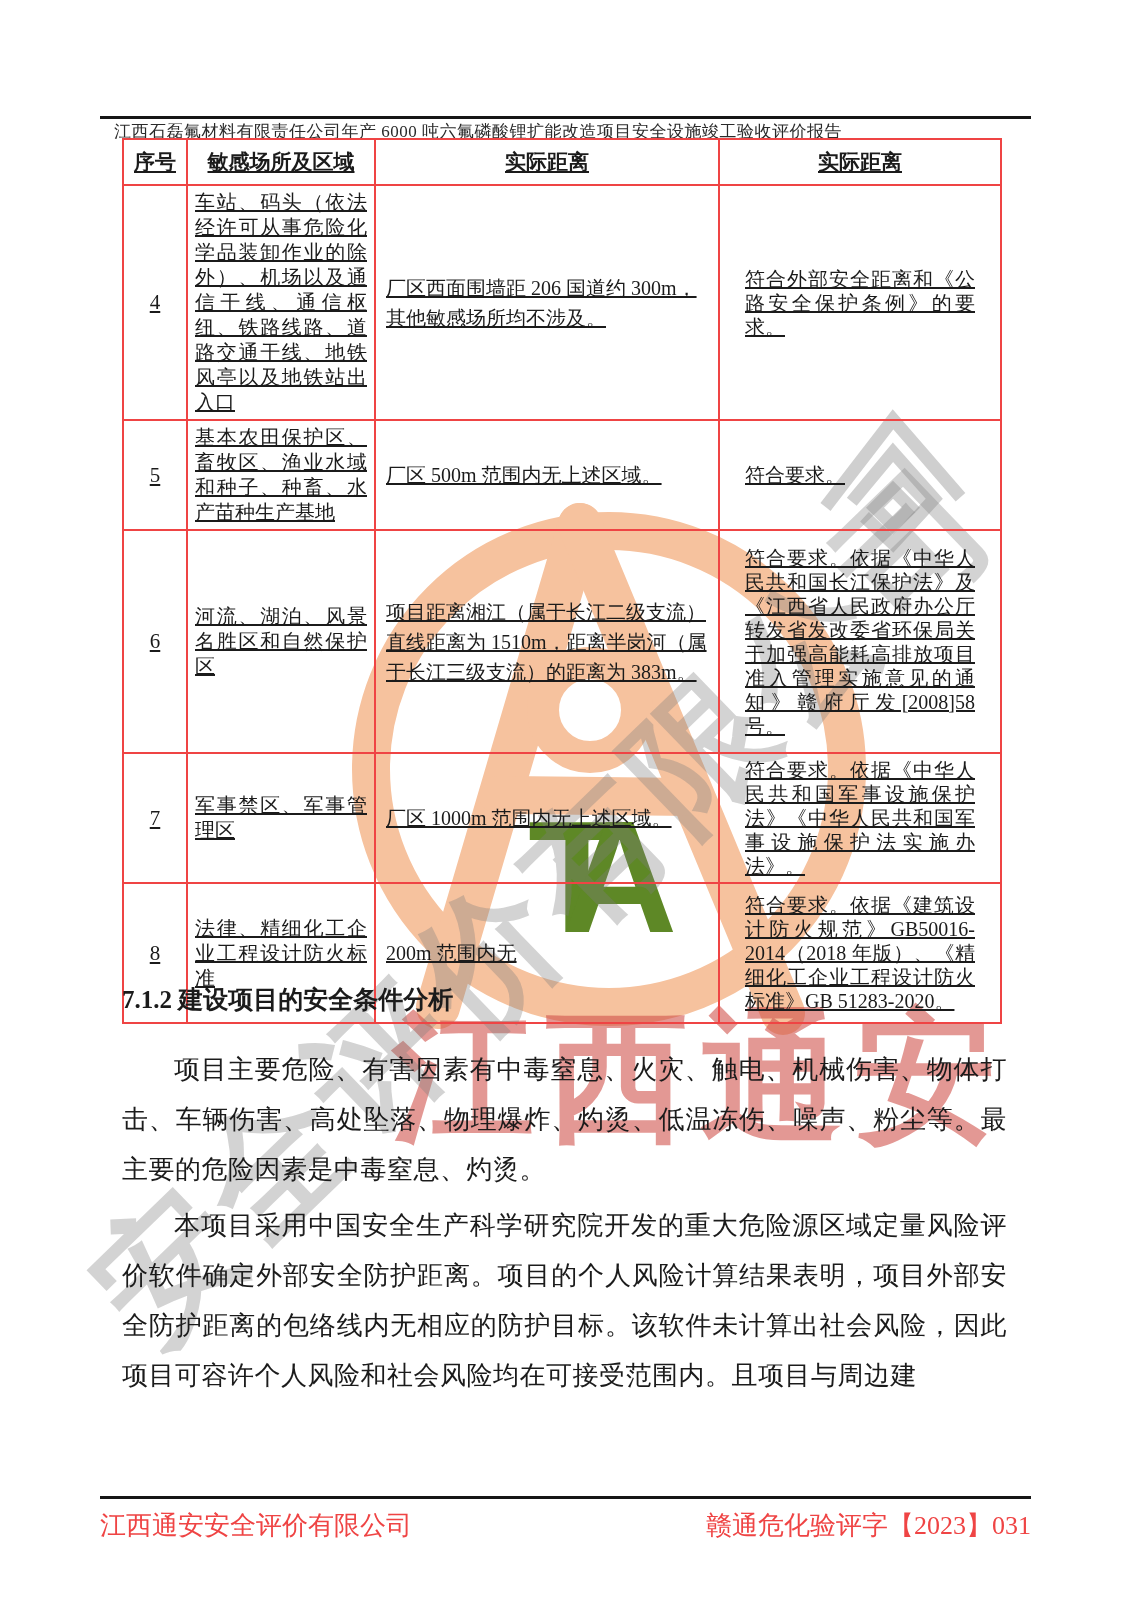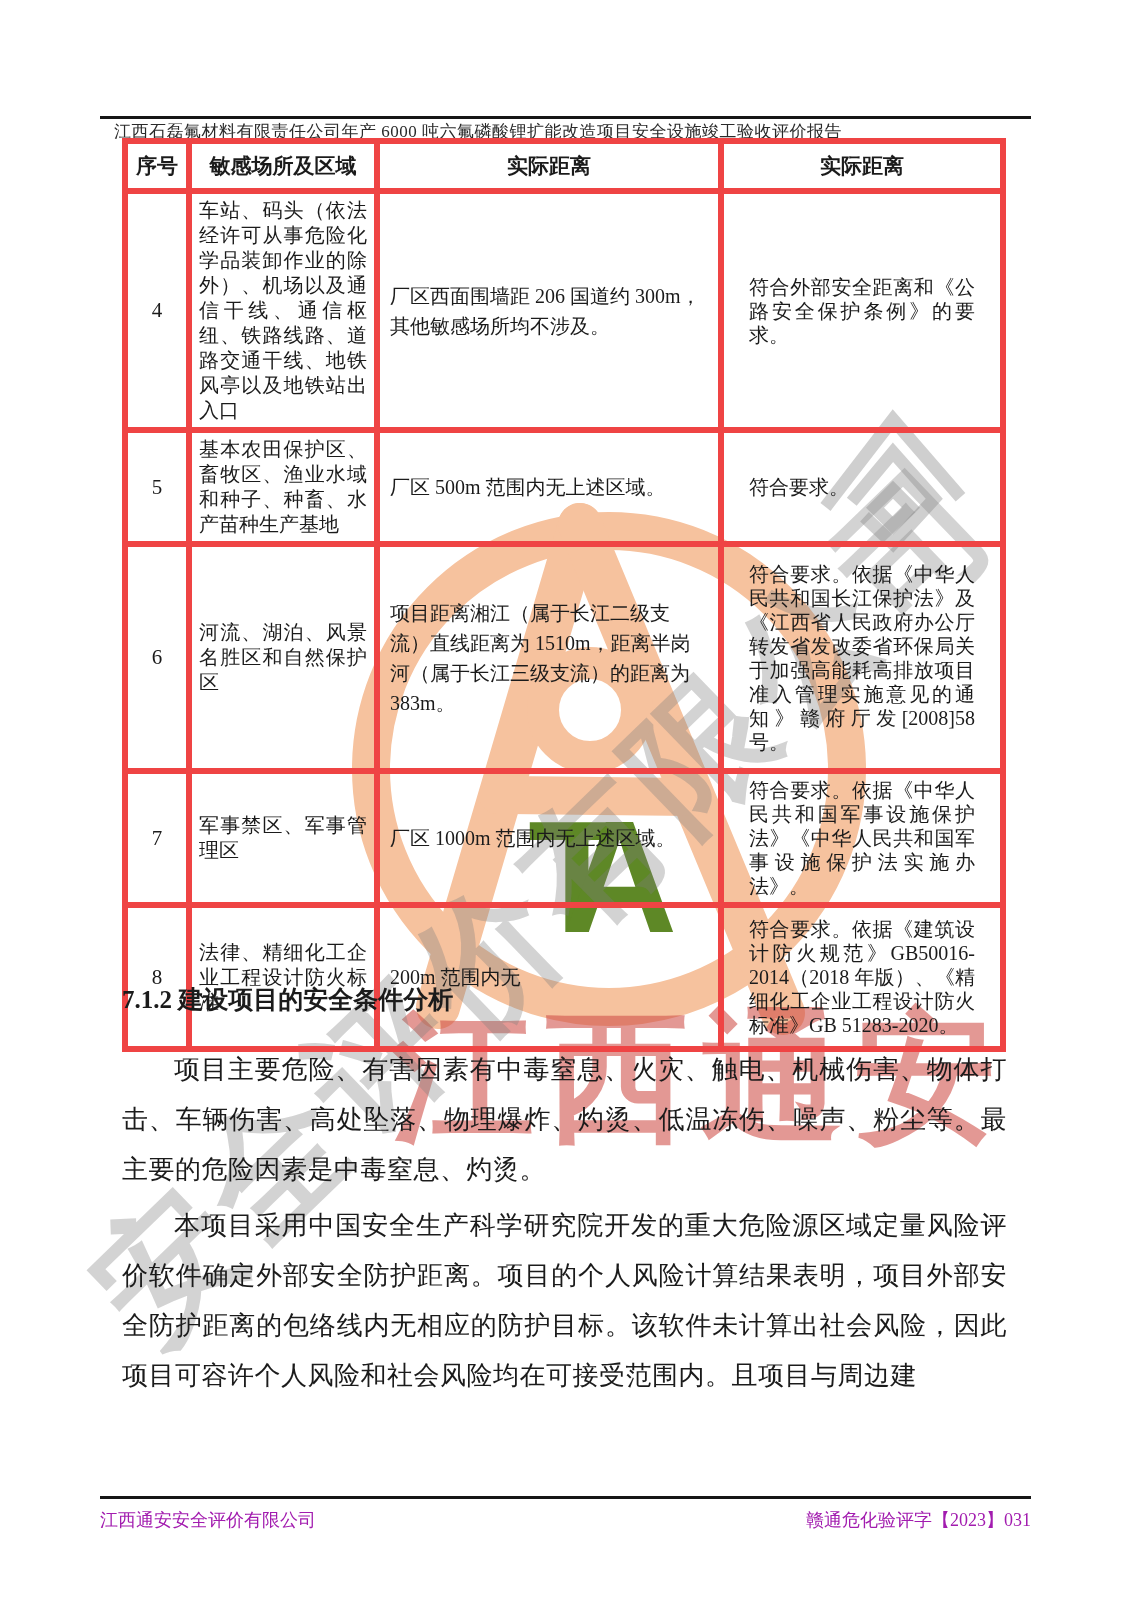--- a/index.html
+++ b/index.html
@@ -39,22 +39,22 @@
     font-size:17px;letter-spacing:.5px;color:#2a2a2a;margin-top:28px;
   }
   .rule{position:absolute;left:100px;width:931px;height:3px;background:#161616;}
   .rule-top{top:116px;}
   .rule-bottom{top:1496px;}
   table.sa-table{
     position:absolute;left:122px;top:138px;width:878px;
     border-collapse:collapse;table-layout:fixed;
   }
   .sa-table th,.sa-table td{
-    border:6px solid #ef4444;vertical-align:middle;
-    font-size:21px;padding:4px 8px;
+    border:2px solid #ef4444;vertical-align:middle;
+    font-size:21px;padding:4px 8px;text-decoration:underline;
   }
   .sa-table th{font-weight:700;text-align:center;height:40px;padding:2px;}
   .sa-table td.col-no{text-align:center;}
   .sa-table td.col-area{font-size:20px;line-height:25px;padding:4px 7px;text-align:justify;}
   .sa-table td.col-distance{font-size:20px;line-height:30px;padding:4px 10px;text-align:left;}
   .sa-table td.col-result{font-size:20px;line-height:24px;padding:4px 25px;text-align:justify;}
   .sa-table tbody tr:nth-child(1) td{height:196px;}
   .sa-table tbody tr:nth-child(2) td{height:96px;}
   .sa-table tbody tr:nth-child(3) td{height:213px;}
   .sa-table tbody tr:nth-child(4) td{height:100px;}
@@ -62,21 +62,21 @@
   .content{position:absolute;left:122px;top:984px;width:885px;}
   .content h2{margin:0 0 29px 0;font-size:25px;line-height:32px;font-weight:700;}
   .content h3{margin:0 0 27px 0;font-size:23px;line-height:32px;font-weight:700;}
   .content p{
     margin:0 0 6px 0;font-size:26px;line-height:50px;
     text-align:justify;text-indent:2em;letter-spacing:.5px;
   }
   .footer{
     position:absolute;left:100px;top:1508px;width:931px;
     display:flex;justify-content:space-between;align-items:baseline;
-    font-size:18px;color:#a21caf;
+    font-size:26px;color:#ef4444;
   }
   .footer .pageno{position:absolute;left:0;right:0;text-align:center;}
   .footer .docno{position:relative;z-index:1;background:transparent;}
   .footer .company{position:relative;z-index:1;}
 </style>
 </head>
 <body>
 
 <div class="page">
 

